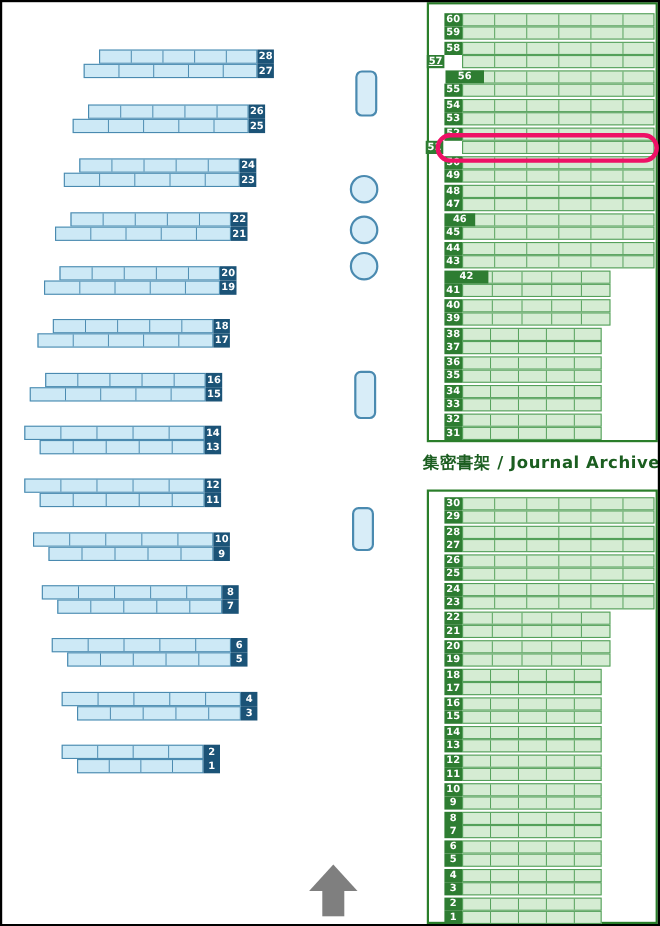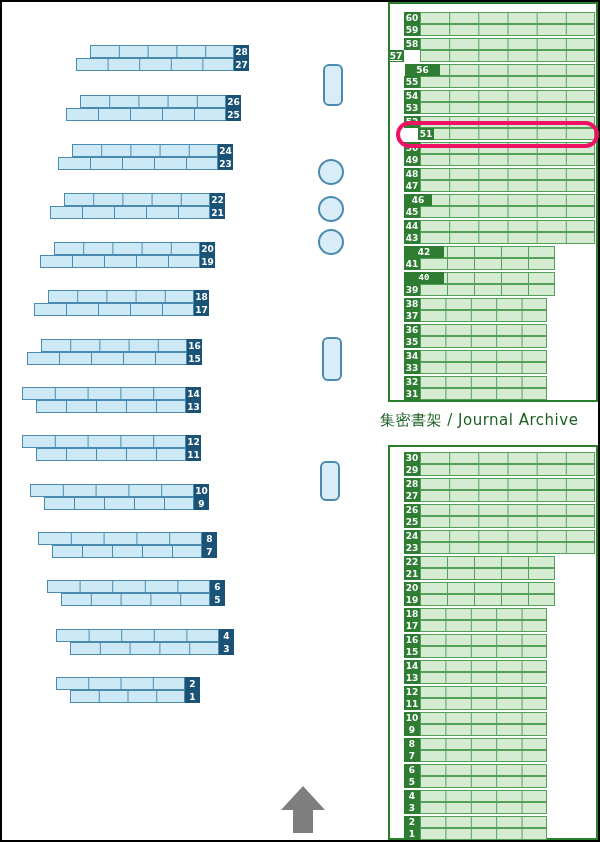--- a/index.html
+++ b/index.html
@@ -37,22 +37,22 @@
   }
   .badge-green {
     position:absolute; width:16px; height:12px; background:#2e7d32; color:#fff;
     font-size:9px; font-weight:bold; display:flex; align-items:center; justify-content:center;
   }
   .highlight-ring {
     position:absolute; border:4px solid #ee1166; border-radius:15px;
     background:transparent; z-index:30;
   }
   .archive-label {
-    position:absolute; left:380px; top:411px; width:220px; text-align:left;
-    font-size:15px; font-weight:normal; color:#1b5e20; letter-spacing:0.5px;
+    position:absolute; left:380px; top:411px; width:220px; text-align:right;
+    font-size:15px; font-weight:bold; color:#1b5e20; letter-spacing:0.5px;
   }
   .title {
     position:absolute; left:33px; top:757px; color:#9b9b9b; font-weight:bold;
     font-size:26px; letter-spacing:3px; line-height:33px;
   }
   .entrance-label {
     position:absolute; left:236px; top:762px; width:140px; text-align:center;
     font-size:18px; font-weight:bold; color:#1a1a1a; letter-spacing:2px;
   }
   .arrow { position:absolute; left:281px; top:786px; width:44px; height:48px; }
@@ -86,21 +86,21 @@
     <div class="badge-green" style="left: 405px; top: 64px; width: 35px; height: 12px;">56</div>
     <div class="g-bar" style="left: 420px; top: 76px; width: 175px; height: 12px; --cell: 29.166666666666668px;"></div>
     <div class="badge-green" style="left: 404px; top: 76px; width: 16px; height: 12px;">55</div>
     <div class="g-bar" style="left: 420px; top: 90px; width: 175px; height: 12px; --cell: 29.166666666666668px;"></div>
     <div class="badge-green" style="left: 404px; top: 90px; width: 16px; height: 12px;">54</div>
     <div class="g-bar" style="left: 420px; top: 102px; width: 175px; height: 12px; --cell: 29.166666666666668px;"></div>
     <div class="badge-green" style="left: 404px; top: 102px; width: 16px; height: 12px;">53</div>
     <div class="g-bar" style="left: 420px; top: 116px; width: 175px; height: 12px; --cell: 29.166666666666668px;"></div>
     <div class="badge-green" style="left: 404px; top: 116px; width: 16px; height: 12px; text-align: center;">52</div>
     <div class="g-bar" style="left: 420px; top: 128px; width: 175px; height: 12px; --cell: 29.166666666666668px;"></div>
-    <div class="badge-green" style="left: 418px; top: 128px; width: 16px; height: 12px;">51</div>
+    <div class="badge-green" style="left: 387px; top: 128px; width: 16px; height: 12px;">51</div>
     <div class="g-bar" style="left: 420px; top: 142px; width: 175px; height: 12px; --cell: 29.166666666666668px;"></div>
     <div class="badge-green" style="left: 404px; top: 142px; width: 16px; height: 12px;">50</div>
     <div class="g-bar" style="left: 420px; top: 154px; width: 175px; height: 12px; --cell: 29.166666666666668px;"></div>
     <div class="badge-green" style="left: 404px; top: 154px; width: 16px; height: 12px;">49</div>
     <div class="g-bar" style="left: 420px; top: 168px; width: 175px; height: 12px; --cell: 29.166666666666668px;"></div>
     <div class="badge-green" style="left: 404px; top: 168px; width: 16px; height: 12px;">48</div>
     <div class="g-bar" style="left: 420px; top: 180px; width: 175px; height: 12px; --cell: 29.166666666666668px;"></div>
     <div class="badge-green" style="left: 404px; top: 180px; width: 16px; height: 12px;">47</div>
     <div class="g-bar" style="left: 420px; top: 194px; width: 175px; height: 12px; --cell: 29.166666666666668px;"></div>
     <div class="badge-green" style="left: 404px; top: 194px; width: 28px; height: 12px;">46</div>
@@ -108,21 +108,21 @@
     <div class="badge-green" style="left: 404px; top: 206px; width: 16px; height: 12px;">45</div>
     <div class="g-bar" style="left: 420px; top: 220px; width: 175px; height: 12px; --cell: 29.166666666666668px;"></div>
     <div class="badge-green" style="left: 404px; top: 220px; width: 16px; height: 12px;">44</div>
     <div class="g-bar" style="left: 420px; top: 232px; width: 175px; height: 12px; --cell: 29.166666666666668px;"></div>
     <div class="badge-green" style="left: 404px; top: 232px; width: 16px; height: 12px;">43</div>
     <div class="g-bar" style="left: 420px; top: 246px; width: 135px; height: 12px; --cell: 27px;"></div>
     <div class="badge-green" style="left: 404px; top: 246px; width: 40px; height: 12px;">42</div>
     <div class="g-bar" style="left: 420px; top: 258px; width: 135px; height: 12px; --cell: 27px;"></div>
     <div class="badge-green" style="left: 404px; top: 258px; width: 16px; height: 12px;">41</div>
     <div class="g-bar" style="left: 420px; top: 272px; width: 135px; height: 12px; --cell: 27px;"></div>
-    <div class="badge-green" style="left: 404px; top: 272px; width: 40px; height: 12px; font-family: Liberation Mono, monospace;">40</div>
+    <div class="badge-green" style="left: 404px; top: 272px; width: 16px; height: 12px;">40</div>
     <div class="g-bar" style="left: 420px; top: 284px; width: 135px; height: 12px; --cell: 27px;"></div>
     <div class="badge-green" style="left: 404px; top: 284px; width: 16px; height: 12px;">39</div>
     <div class="g-bar" style="left: 420px; top: 298px; width: 127px; height: 12px; --cell: 25.4px;"></div>
     <div class="badge-green" style="left: 404px; top: 298px; width: 16px; height: 12px;">38</div>
     <div class="g-bar" style="left: 420px; top: 310px; width: 127px; height: 12px; --cell: 25.4px;"></div>
     <div class="badge-green" style="left: 404px; top: 310px; width: 16px; height: 12px;">37</div>
     <div class="g-bar" style="left: 420px; top: 324px; width: 127px; height: 12px; --cell: 25.4px;"></div>
     <div class="badge-green" style="left: 404px; top: 324px; width: 16px; height: 12px;">36</div>
     <div class="g-bar" style="left: 420px; top: 336px; width: 127px; height: 12px; --cell: 25.4px;"></div>
     <div class="badge-green" style="left: 404px; top: 336px; width: 16px; height: 12px;">35</div>

